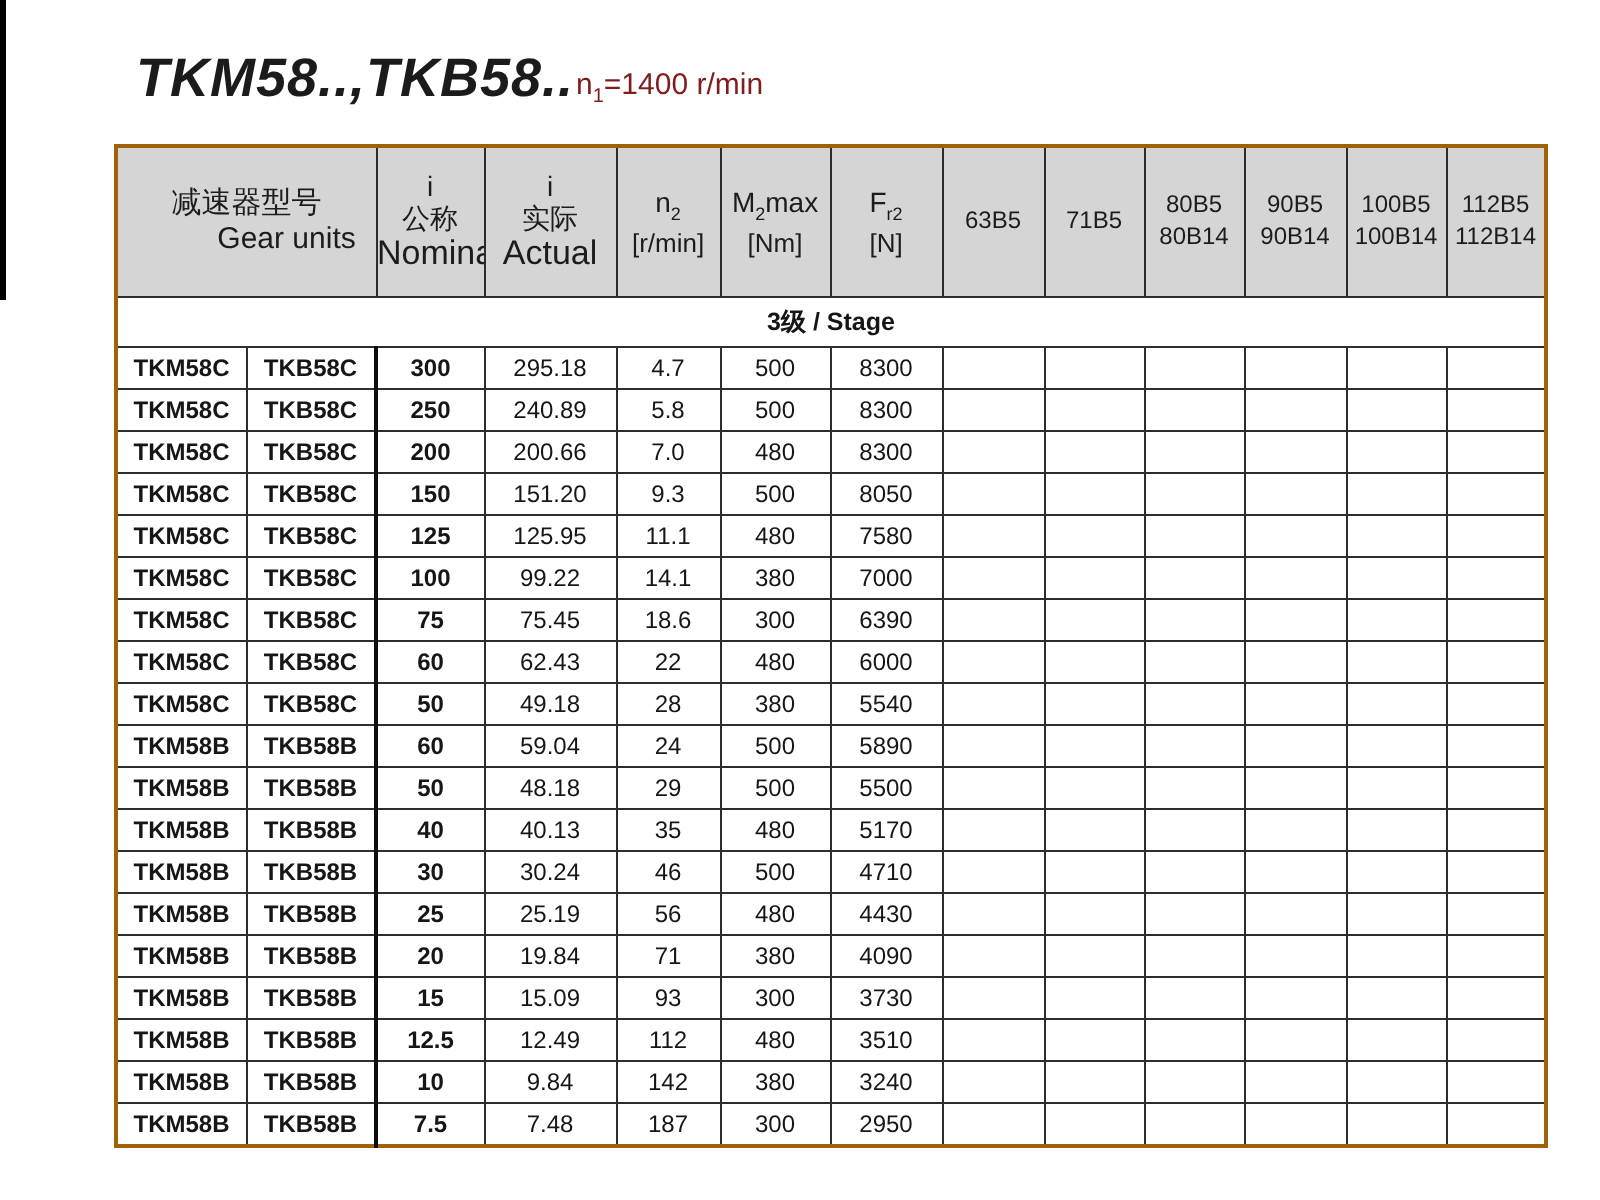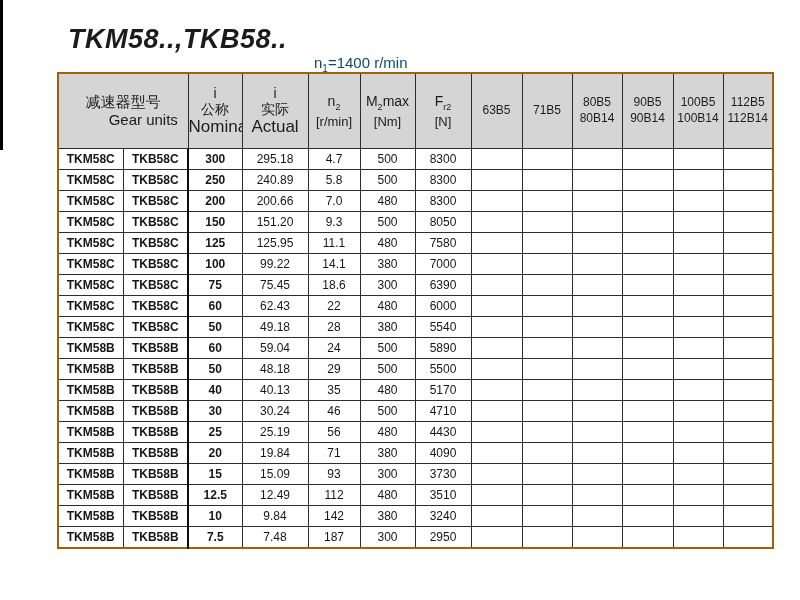--- a/index.html
+++ b/index.html
@@ -8,21 +8,21 @@
     font-family:"Liberation Sans", sans-serif;color:#161616;
     -webkit-font-smoothing:antialiased;
   }
   .page{position:absolute;inset:0;background:#ffffff;}
   .scan-artifact{position:absolute;left:0;top:0;width:3px;height:150px;background:#000;}
 
   .series-title{
     position:absolute;left:68px;top:24px;
     font-size:27px;font-weight:bold;font-style:italic;color:#1b1b1b;letter-spacing:.5px;
   }
-  .speed-note{position:absolute;left:314px;top:34px;font-size:15px;color:#0c4a6e;margin-top:20px;}
+  .speed-note{position:absolute;left:288px;top:34px;font-size:15px;color:#7f1d1d;}
   .speed-note sub{font-size:10px;}
   .torque{position:absolute;right:28px;top:25px;font-size:25px;font-weight:bold;color:#101010;}
 
   table.spec{
     position:absolute;left:57px;top:72px;width:715px;
     border-collapse:collapse;table-layout:fixed;
     border:2px solid #a16207;
   }
   table.spec th, table.spec td{
     border:1px solid #2d2d2d;padding:0;margin:0;
@@ -118,20 +118,23 @@
           <div class="motor-line">100B5</div>
           <div class="motor-line">100B14</div>
         </th>
         <th>
           <div class="motor-line">112B5</div>
           <div class="motor-line">112B14</div>
         </th>
       </tr>
     </thead>
     <tbody>
+        <tr class="stage-row">
+          <td colspan="13">3级 / Stage</td>
+        </tr>
         <tr>
           <td class="bold">TKM58C</td>
           <td class="bold">TKB58C</td>
           <td class="bold thickleft">300</td>
           <td>295.18</td>
           <td>4.7</td>
           <td>500</td>
           <td>8300</td>
           <td></td>
           <td></td>

